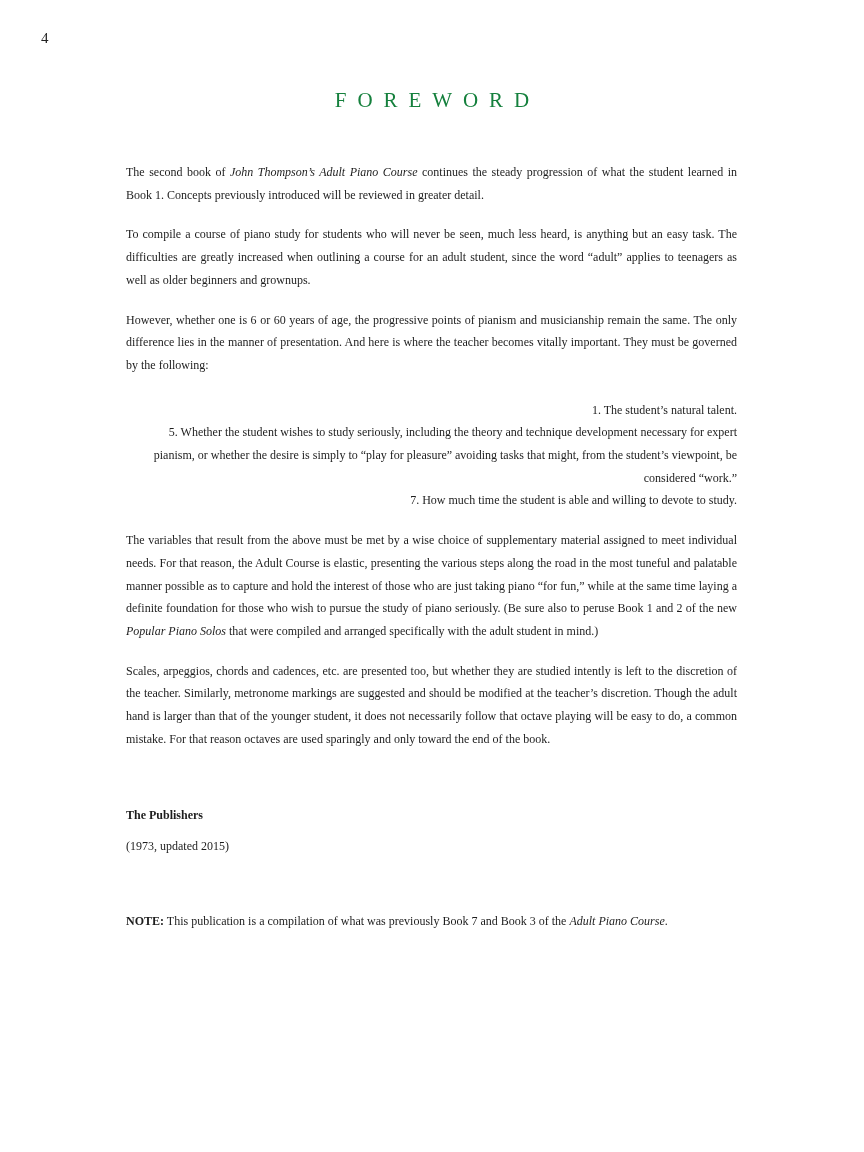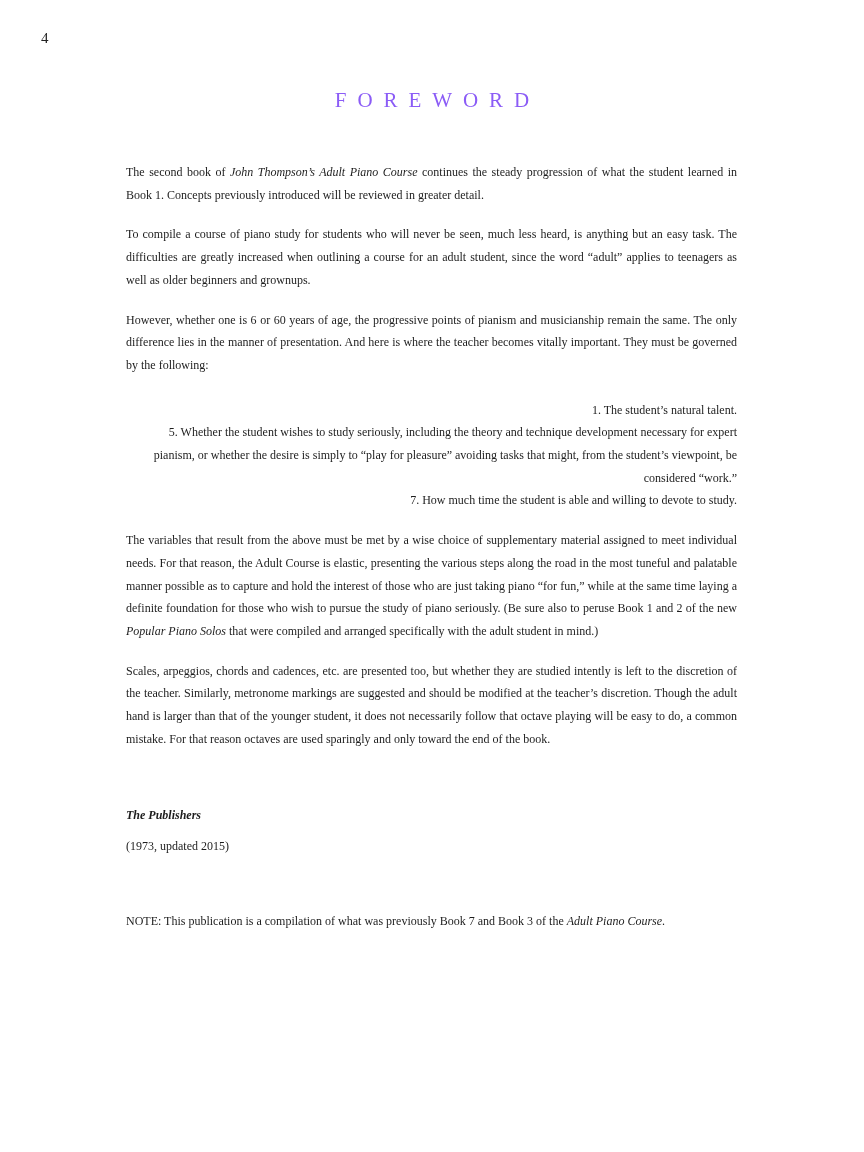--- a/index.html
+++ b/index.html
@@ -26,21 +26,21 @@
   }
   .title-wrap {
     padding-top: 88px;
     text-align: center;
   }
   .title {
     font-size: 21px;
     font-weight: 400;
     letter-spacing: 0.52em;
     margin-right: -0.52em; 
-    color: #8b5cf6;
+    color: #15803d;
   }
   .content {
     margin: 48px 127px 0 126px; 
     font-size: 12px;
     line-height: 22.7px;
   }
   .para {
     margin: 0 0 17px 0;
     text-align: justify;
   }
@@ -50,31 +50,30 @@
   }
   .list-item {
     padding-left: 21px;   
     text-indent: -21px;
   }
   .signature {
     margin-top: 54px;
   }
   .signature-name {
     font-weight: 700;
-    font-style: italic;
   }
   .signature-date {
     margin-top: 8px;
   }
   .note {
     margin-top: 52px;
     text-align: justify;
   }
   .italic { font-style: italic; }
-  .bold   { font-weight: 400; }
+  .bold   { font-weight: 700; }
 </style>
 </head>
 <body>
 
 <div class="page">
 
   <div class="page-number">4</div>
 
   <div class="title-wrap">
     <span class="title">FOREWORD</span>

